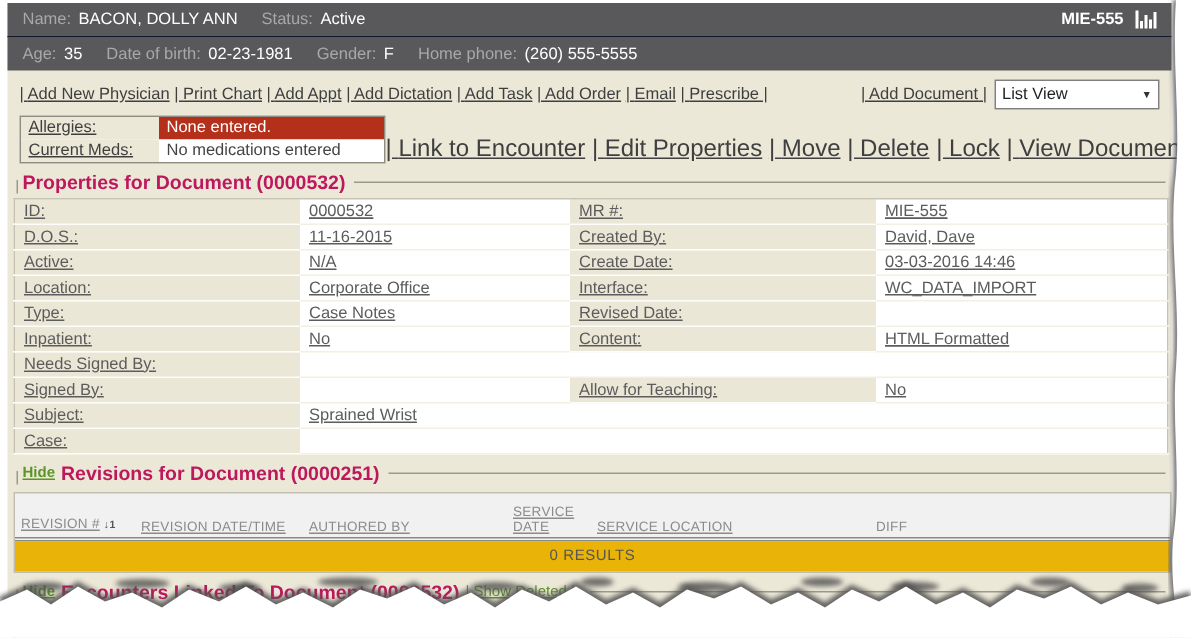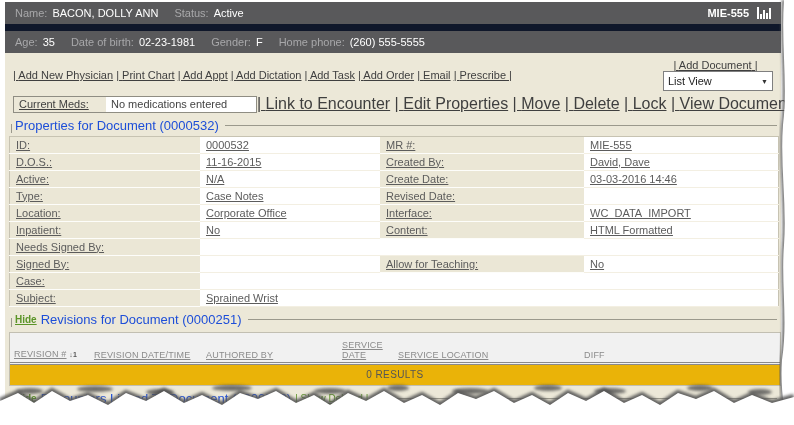--- a/index.html
+++ b/index.html
@@ -9,36 +9,36 @@
     -webkit-font-smoothing:antialiased;
   }
   .app {
     position:absolute; left:5px; top:2px; width:776px; height:421px;
     background:#ece8d8;
   }
 
   
   .bar { background:#59595b; height:22px; display:flex; align-items:center;
          padding:0 10px; font-size:11px; color:#fff; white-space:nowrap; }
-  .bar.first { border-bottom:7px solid #0f172a; }
+  .bar.first { border-bottom:1px solid #0f172a; }
   .bar .lbl { color:#a8a8aa; margin-right:5px; }
   .bar .val { color:#ffffff; font-weight:normal; margin-right:16px; }
   .bar .spacer { flex:1; }
   .bar .mr { font-weight:bold; margin-right:8px; }
   .chart-icon { display:inline-flex; align-items:flex-end; gap:1px; height:12px; }
   .chart-icon i { display:block; width:2px; background:#fff; }
 
   
   .navrow { display:flex; align-items:center; padding:6px 8px 2px 8px;
             font-size:11px; color:#3f3f3f; white-space:nowrap; }
   .linklist { display:inline; }
   .linklist a { color:#3f3f3f; text-decoration:underline; cursor:pointer; }
   .linklist a::before { content:"| "; text-decoration:none; color:#3f3f3f; }
   .linklist .endpipe::after { content:" |"; }
-  .navrow .right { margin-left:auto; display:flex; align-items:center;flex-direction:column; }
+  .navrow .right { margin-left:auto; display:flex; align-items:center; }
   .viewselect { margin-left:5px; width:100px; height:18px; background:#fff;
                 border:1px solid #7f7f7f; font-size:11px; color:#222;
                 display:flex; align-items:center; padding:0 4px; cursor:pointer; }
   .viewselect .arrow { margin-left:auto; font-size:7px; color:#333; }
 
   
   .midrow { display:flex; align-items:flex-end; padding:2px 8px 0 8px; }
   .allergy-box { border:1px solid #8f8d83; background:#fff; font-size:11px; }
   .allergy-box .r { display:flex; }
   .allergy-box .c { padding:1px 5px 2px 5px; }
@@ -46,21 +46,21 @@
   .allergy-box .lab a { color:#3f3f3f; text-decoration:underline; cursor:pointer; }
   .allergy-box .alert { background:#b5301b; color:#fff; min-width:140px; }
   .allergy-box .plain { background:#fff; color:#444; min-width:140px; }
   .docactions { margin-left:auto; font-size:16px; color:#3f3f3f; white-space:nowrap; }
 
   
   .sechead { display:flex; align-items:center; padding:5px 2px 2px 6px; }
   .sechead .stub { width:1px; height:9px; background:#9b998c; margin-right:3px; align-self:flex-end; }
   .sechead .hide { font-size:10px; color:#5b9427; text-decoration:underline;
                    font-weight:bold; margin-right:4px; cursor:pointer; }
-  .sechead .title { font-size:13px; font-weight:normal; color:#1d4ed8; white-space:nowrap; }
+  .sechead .title { font-size:13px; font-weight:bold; color:#be185d; white-space:nowrap; }
   .sechead .aux { font-size:10px; color:#5b9427; white-space:nowrap; margin:0 4px; }
   .sechead .aux a { color:#5b9427; text-decoration:underline; cursor:pointer; }
   .sechead .rule { flex:1; border-top:1px solid #9b998c; margin-left:6px; margin-right:2px; }
 
   
   table.props { border-collapse:collapse; margin:1px 2px 0 4px; width:770px;
                 font-size:11px; color:#5c5c5c; background:#fff;
                 border:1px solid #c7c3b2; }
   table.props td { padding:1px 6px; height:14px; line-height:13px;text-decoration:underline; }
   table.props td.lab { background:#ebe7d6; border-bottom:1px solid #fdfdfa; }
@@ -143,20 +143,26 @@
           <span>List View</span>
           <span class="arrow">▼</span>
         </span>
       </span>
     </div>
 
     <div class="midrow">
       <div class="allergy-box">
         <div class="r">
           <div class="c lab">
+            <a>Allergies:</a>
+          </div>
+          <div class="c alert">None entered.</div>
+        </div>
+        <div class="r">
+          <div class="c lab">
             <a>Current Meds:</a>
           </div>
           <div class="c plain">No medications entered</div>
         </div>
       </div>
       <div class="docactions linklist">
         <a>Link to Encounter</a>
         <a>Edit Properties</a>
         <a>Move</a>
         <a>Delete</a>
@@ -185,54 +191,54 @@
         <td class="lab w3">Created By:</td>
         <td class="val">David, Dave</td>
       </tr>
       <tr>
         <td class="lab w1">Active:</td>
         <td class="val w2">N/A</td>
         <td class="lab w3">Create Date:</td>
         <td class="val">03-03-2016 14:46</td>
       </tr>
       <tr>
+        <td class="lab w1">Location:</td>
+        <td class="val w2">Corporate Office</td>
+        <td class="lab w3">Interface:</td>
+        <td class="val">WC_DATA_IMPORT</td>
+      </tr>
+      <tr>
         <td class="lab w1">Type:</td>
         <td class="val w2">Case Notes</td>
         <td class="lab w3">Revised Date:</td>
         <td class="val"></td>
       </tr>
       <tr>
-        <td class="lab w1">Location:</td>
-        <td class="val w2">Corporate Office</td>
-        <td class="lab w3">Interface:</td>
-        <td class="val">WC_DATA_IMPORT</td>
-      </tr>
-      <tr>
         <td class="lab w1">Inpatient:</td>
         <td class="val w2">No</td>
         <td class="lab w3">Content:</td>
         <td class="val"><a>HTML Formatted</a></td>
       </tr>
       <tr>
         <td class="lab w1">Needs Signed By:</td>
         <td class="val" colspan="3"></td>
       </tr>
       <tr>
         <td class="lab w1">Signed By:</td>
         <td class="val w2"></td>
         <td class="lab w3">Allow for Teaching:</td>
         <td class="val">No</td>
       </tr>
       <tr>
+        <td class="lab w1">Subject:</td>
+        <td class="val" colspan="3">Sprained Wrist</td>
+      </tr>
+      <tr>
         <td class="lab w1">Case:</td>
         <td class="val" colspan="3"></td>
-      </tr>
-      <tr>
-        <td class="lab w1">Subject:</td>
-        <td class="val" colspan="3">Sprained Wrist</td>
       </tr>
     </tbody>
       </table>
 
     <div class="sechead">
       <span class="stub"></span>
       <a class="hide">Hide</a>
       <span class="title">Revisions for Document (0000251)</span>
       <span class="rule"></span>
     </div>

